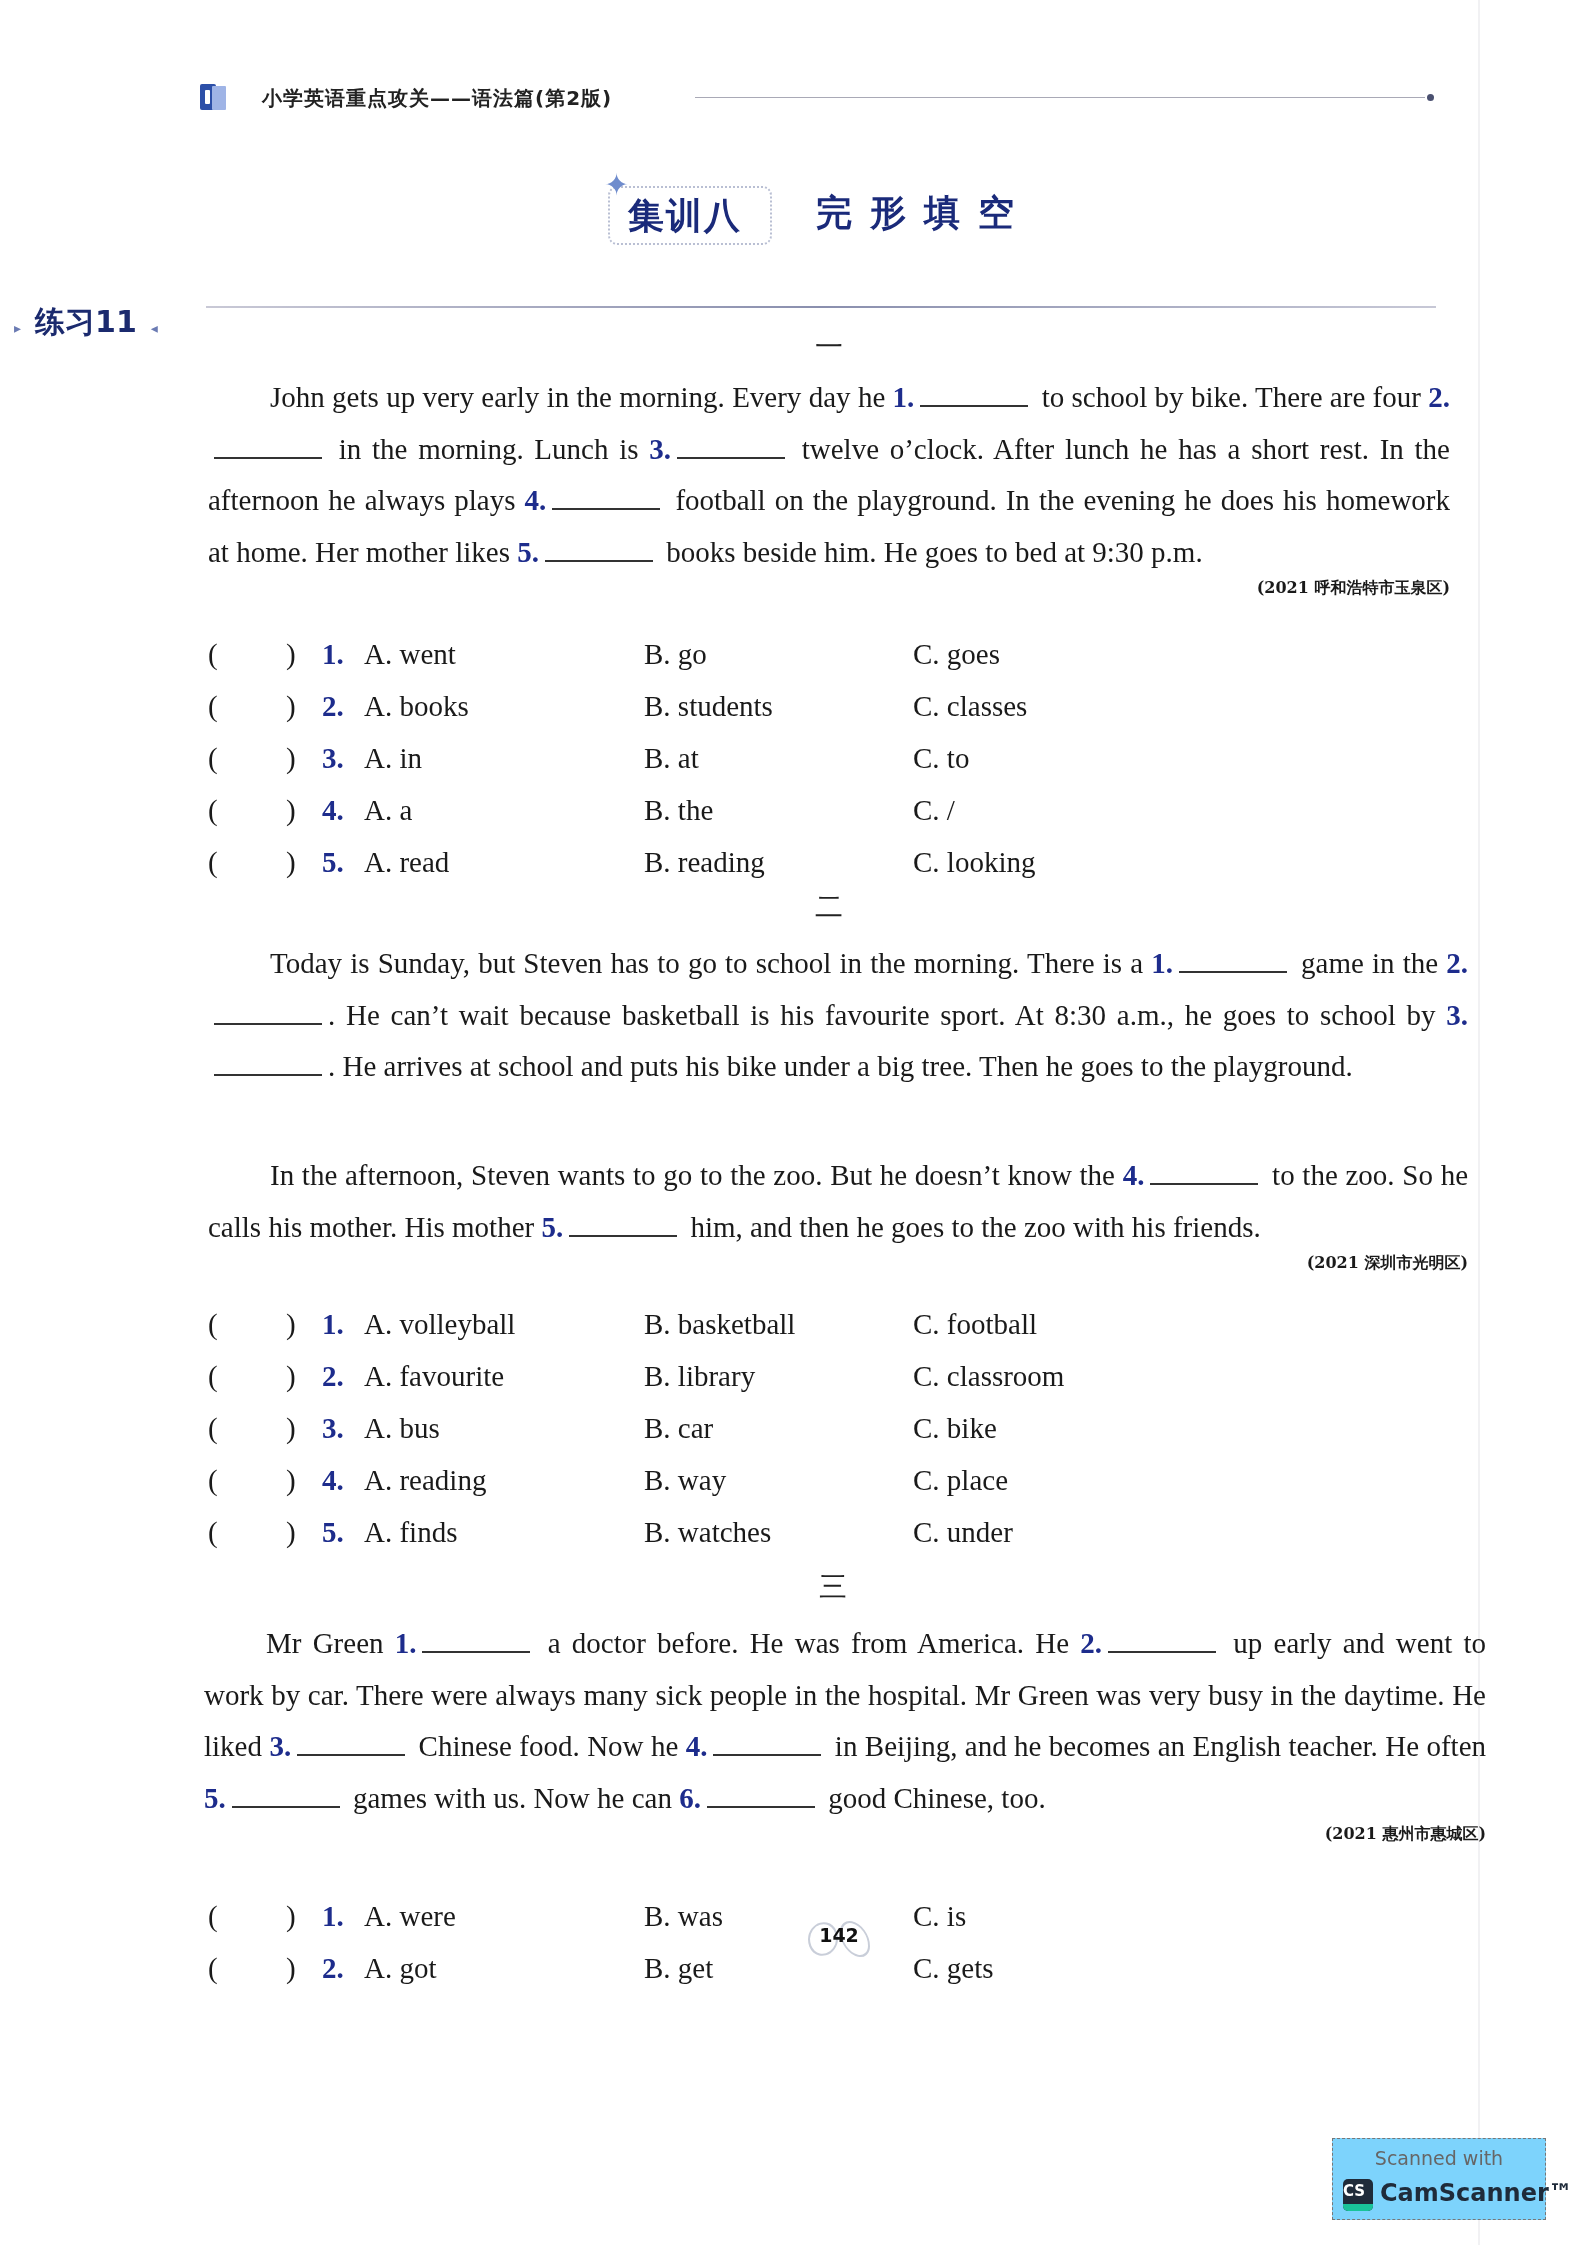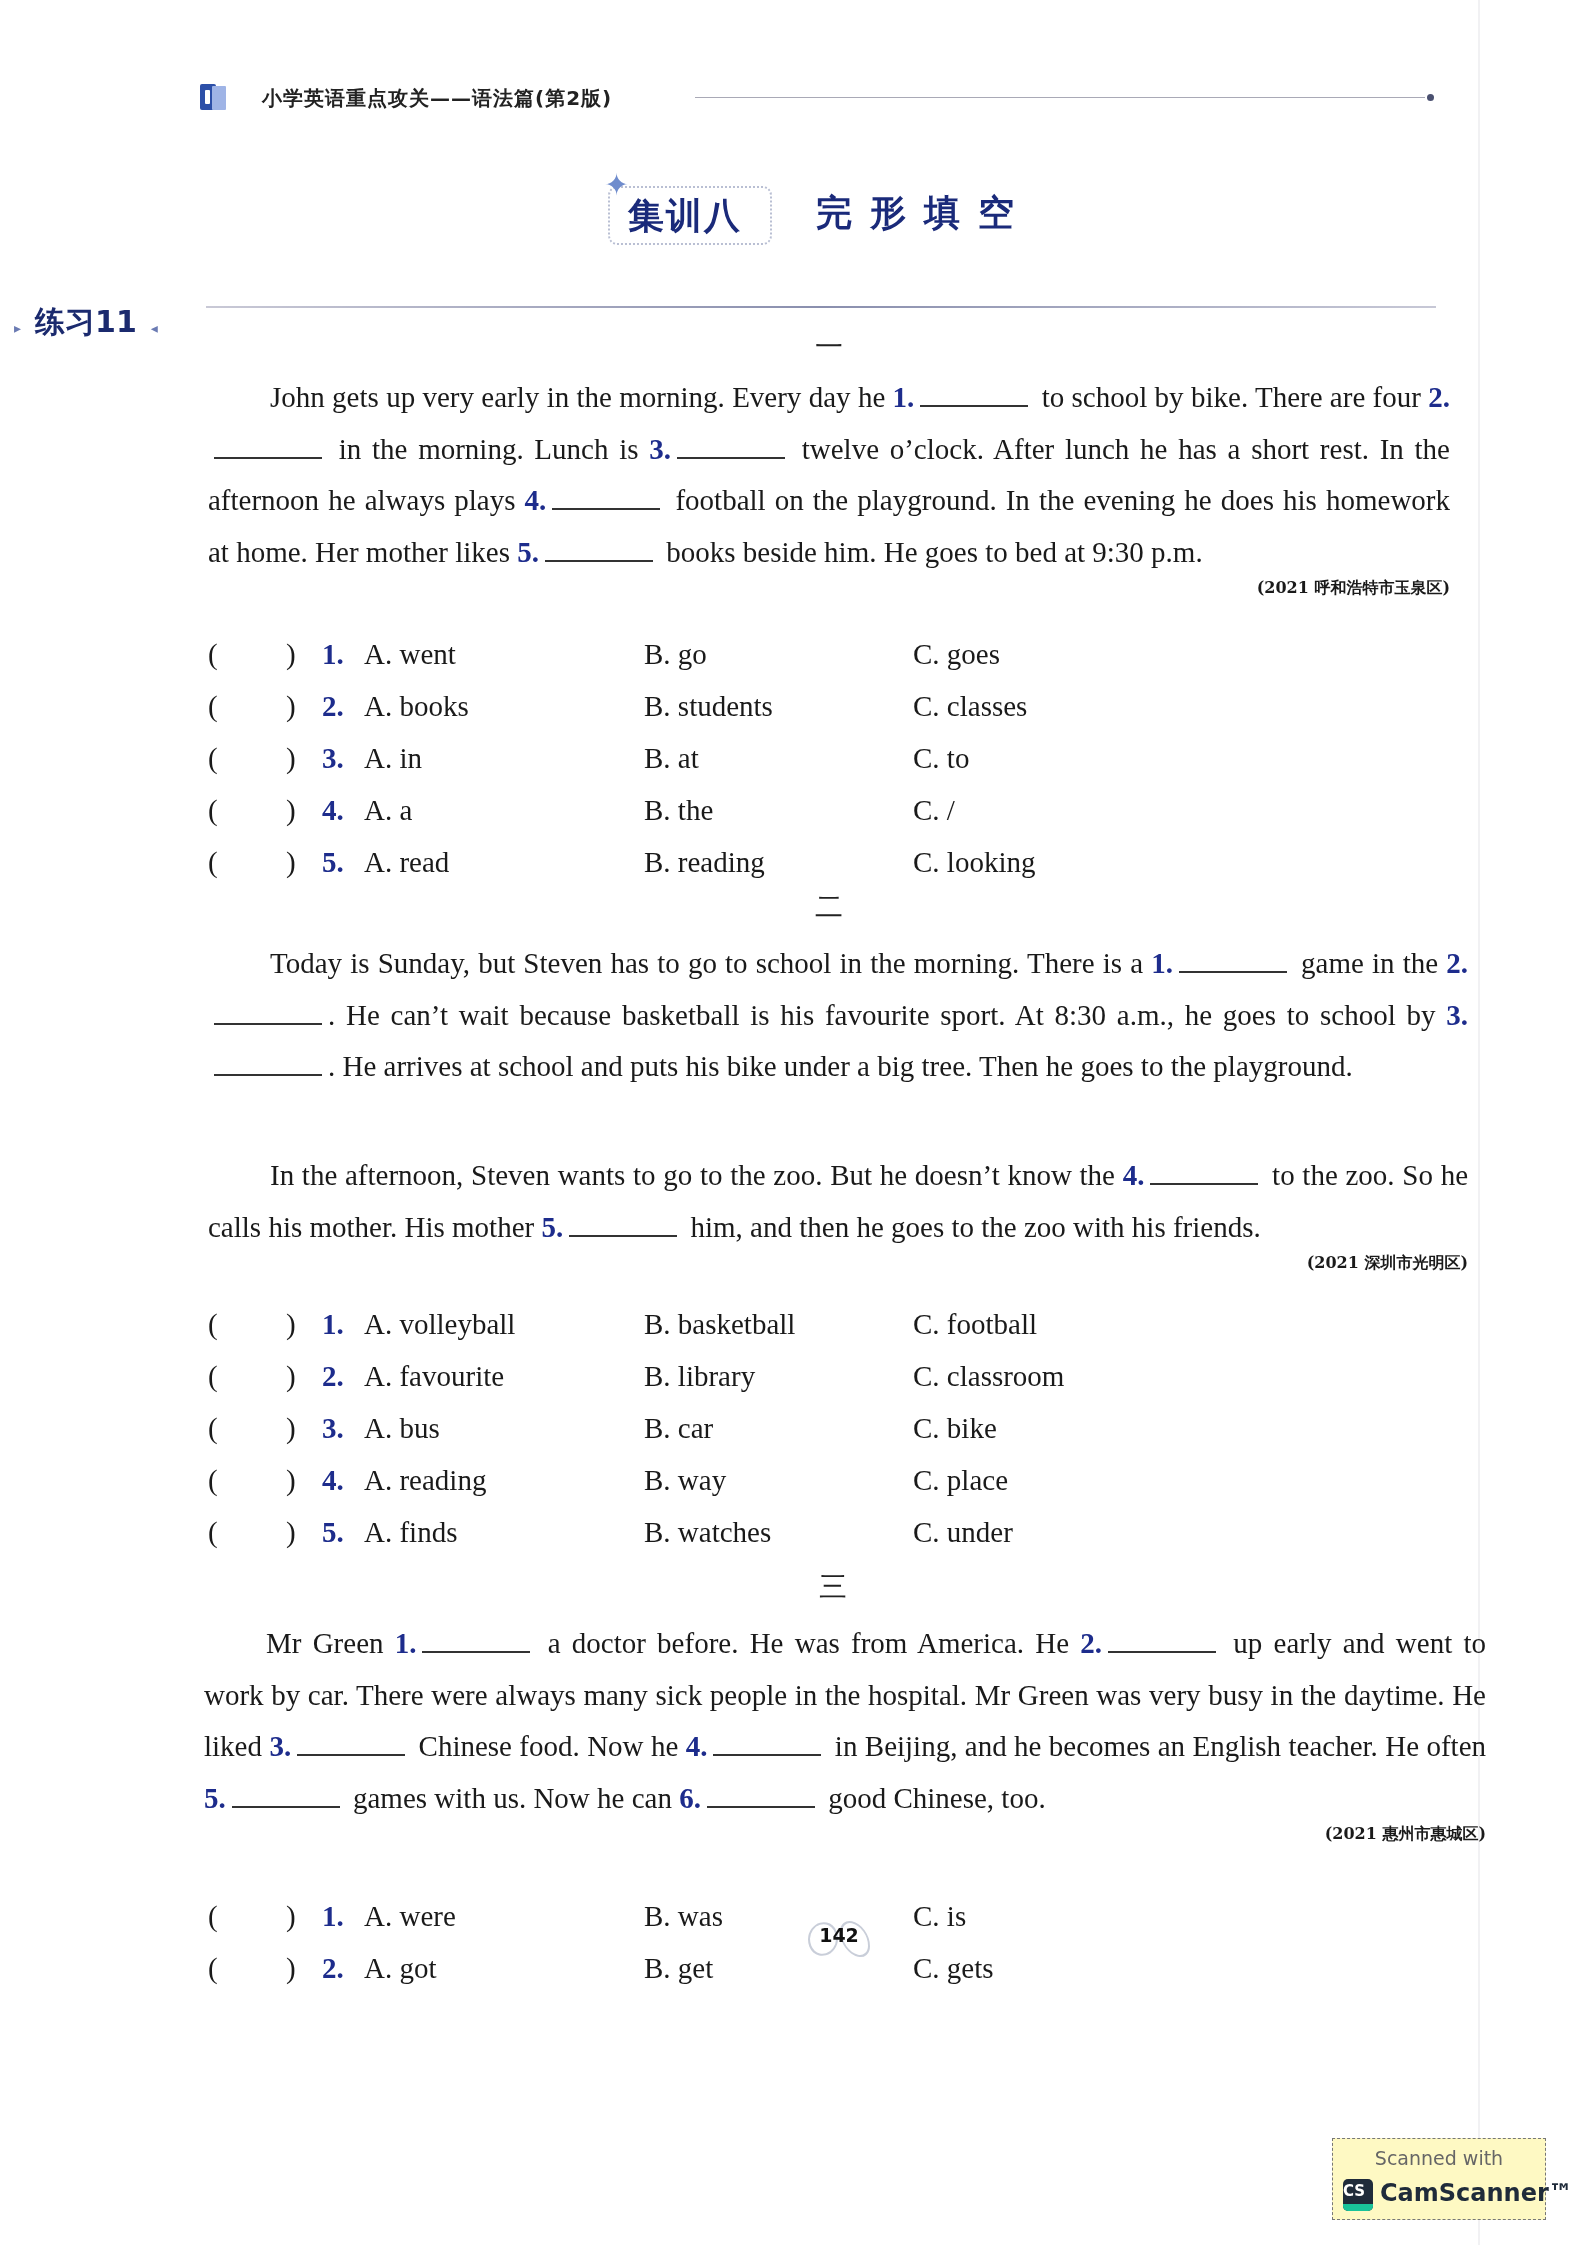--- a/index.html
+++ b/index.html
@@ -43,21 +43,21 @@
   .optA { left:156px; }
   .optB { left:436px; }
   .optC { left:705px; }
 
   .page-num { position:absolute; left:808px; top:1918px; width:62px; height:40px; }
   .page-num .wing { position:absolute; top:4px; width:26px; height:30px; border:2px solid #c9ced9; border-radius:40% 60% 40% 60%; }
   .page-num .wl { left:0; transform:skewY(-14deg); }
   .page-num .wr { left:32px; transform:skewY(14deg); }
   .page-num .pn { position:absolute; left:0; width:62px; top:6px; text-align:center; font-family:"DejaVu Sans", sans-serif; font-weight:bold; font-size:19px; color:#111; }
 
-  .cs-box { position:absolute; left:1332px; top:2138px; width:212px; height:80px; border:1.5px dashed #777; background:#fef9c3; }
+  .cs-box { position:absolute; left:1332px; top:2138px; width:212px; height:80px; border:1.5px dashed #777; background:#7dd3fc; }
   .cs-top { position:absolute; left:0; width:212px; top:8px; text-align:center; font-family:"DejaVu Sans", sans-serif; font-size:19px; color:#666; }
   .cs-logo { position:absolute; left:10px; top:40px; width:30px; height:32px; background:#1f2b3a; border-radius:5px; overflow:hidden; }
   .cs-logo .g { position:absolute; left:0; bottom:0; width:30px; height:7px; background:#19c39a; }
   .cs-logo .t { position:absolute; left:0; top:3px; width:15px; text-align:center; font-family:"DejaVu Sans", sans-serif; font-weight:bold; font-size:15px; color:#fff; }
   .cs-name { position:absolute; left:47px; top:40px; font-family:"DejaVu Sans", sans-serif; font-weight:bold; font-size:24px; color:#1f2b3a; }
 </style>
 </head>
 <body>
 
 <div class="page-edge"></div>

